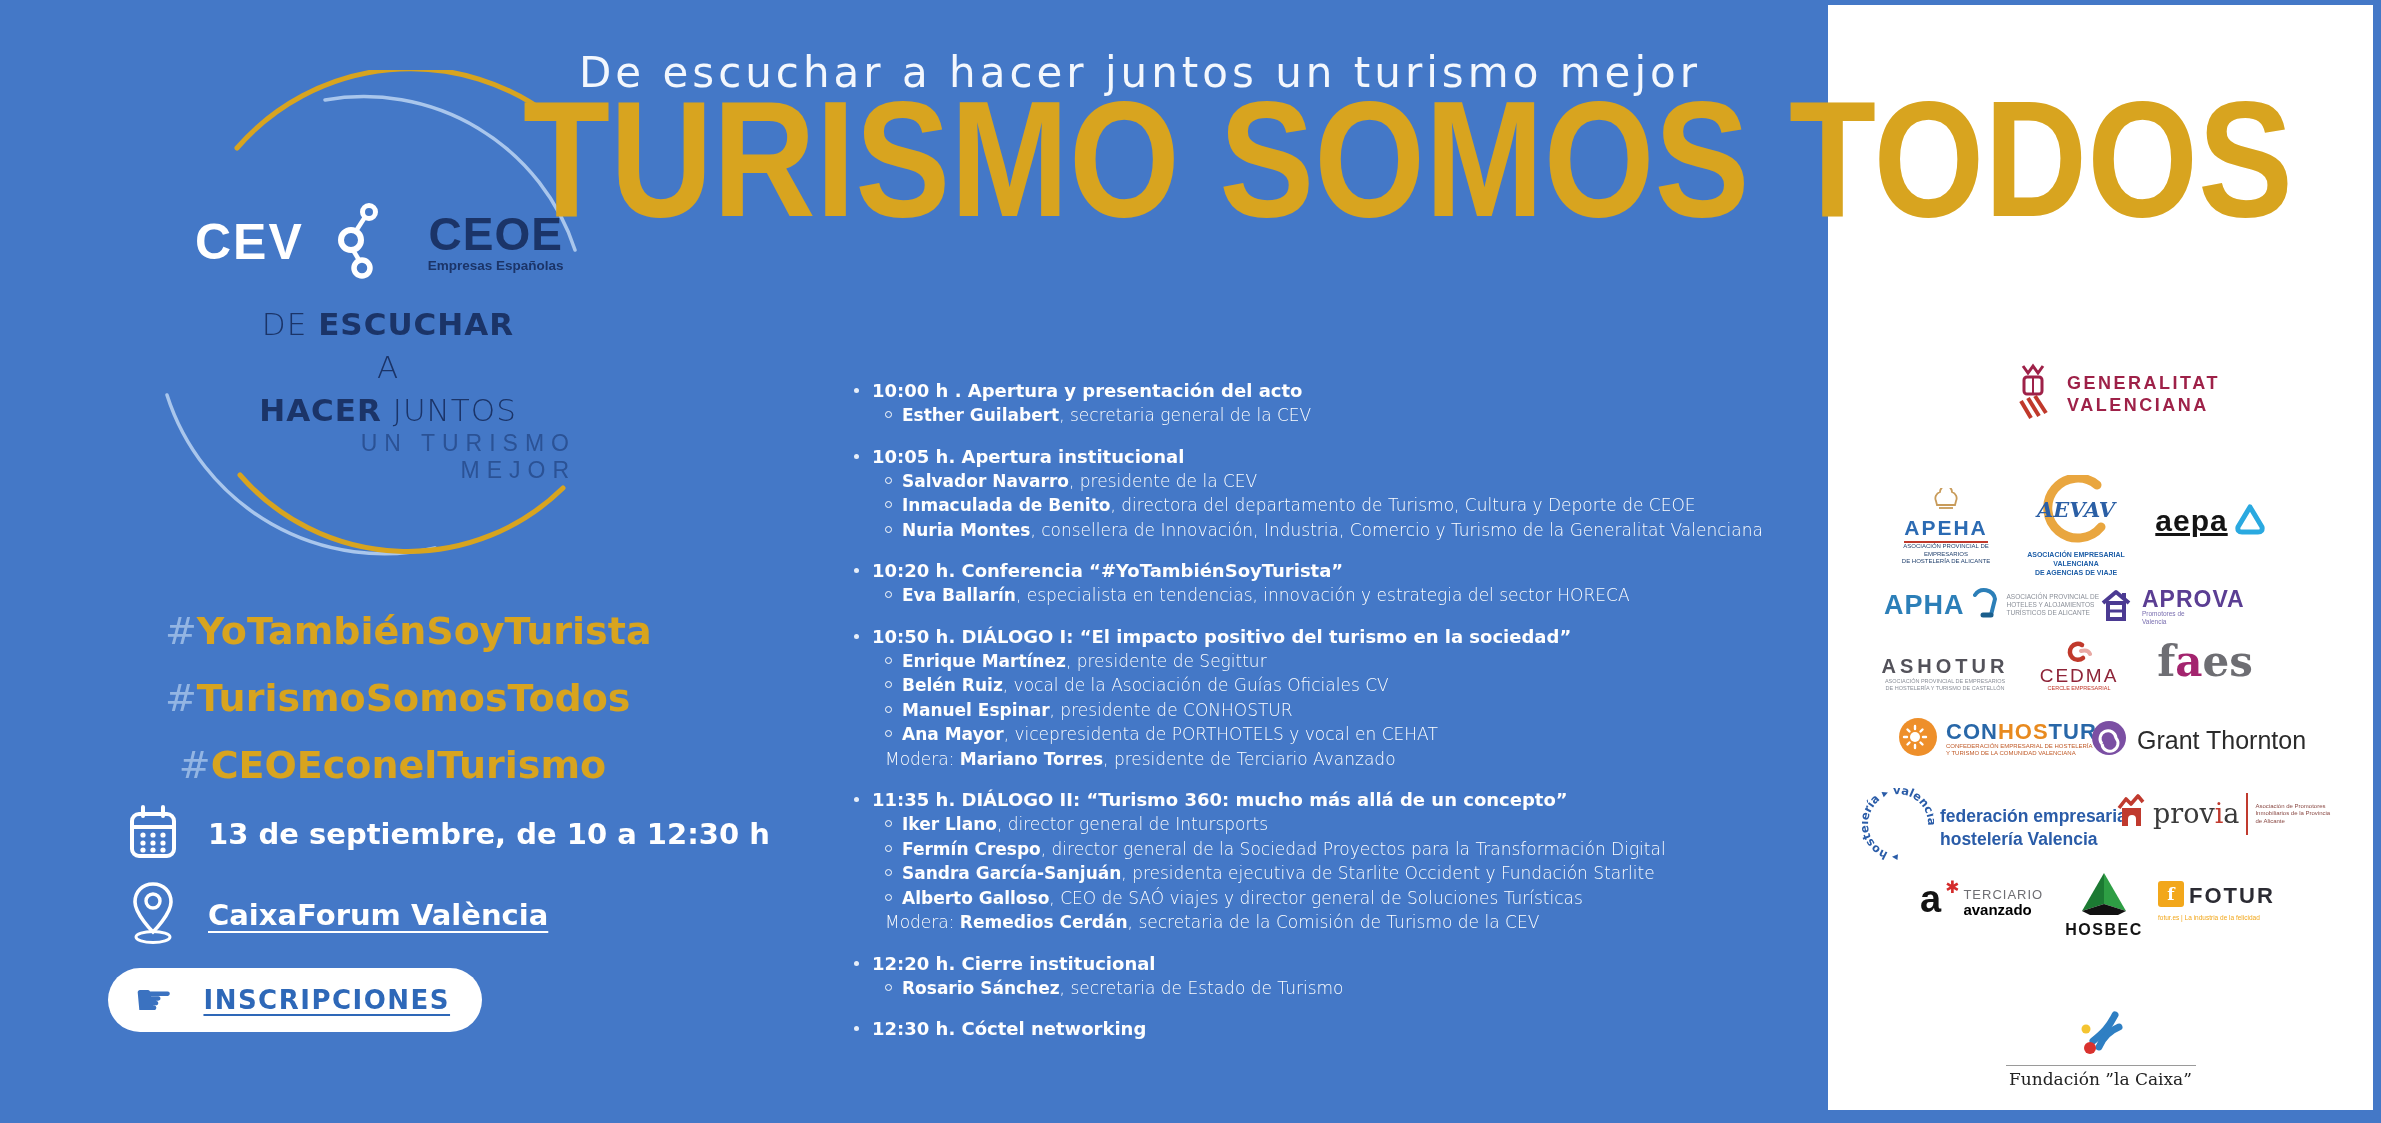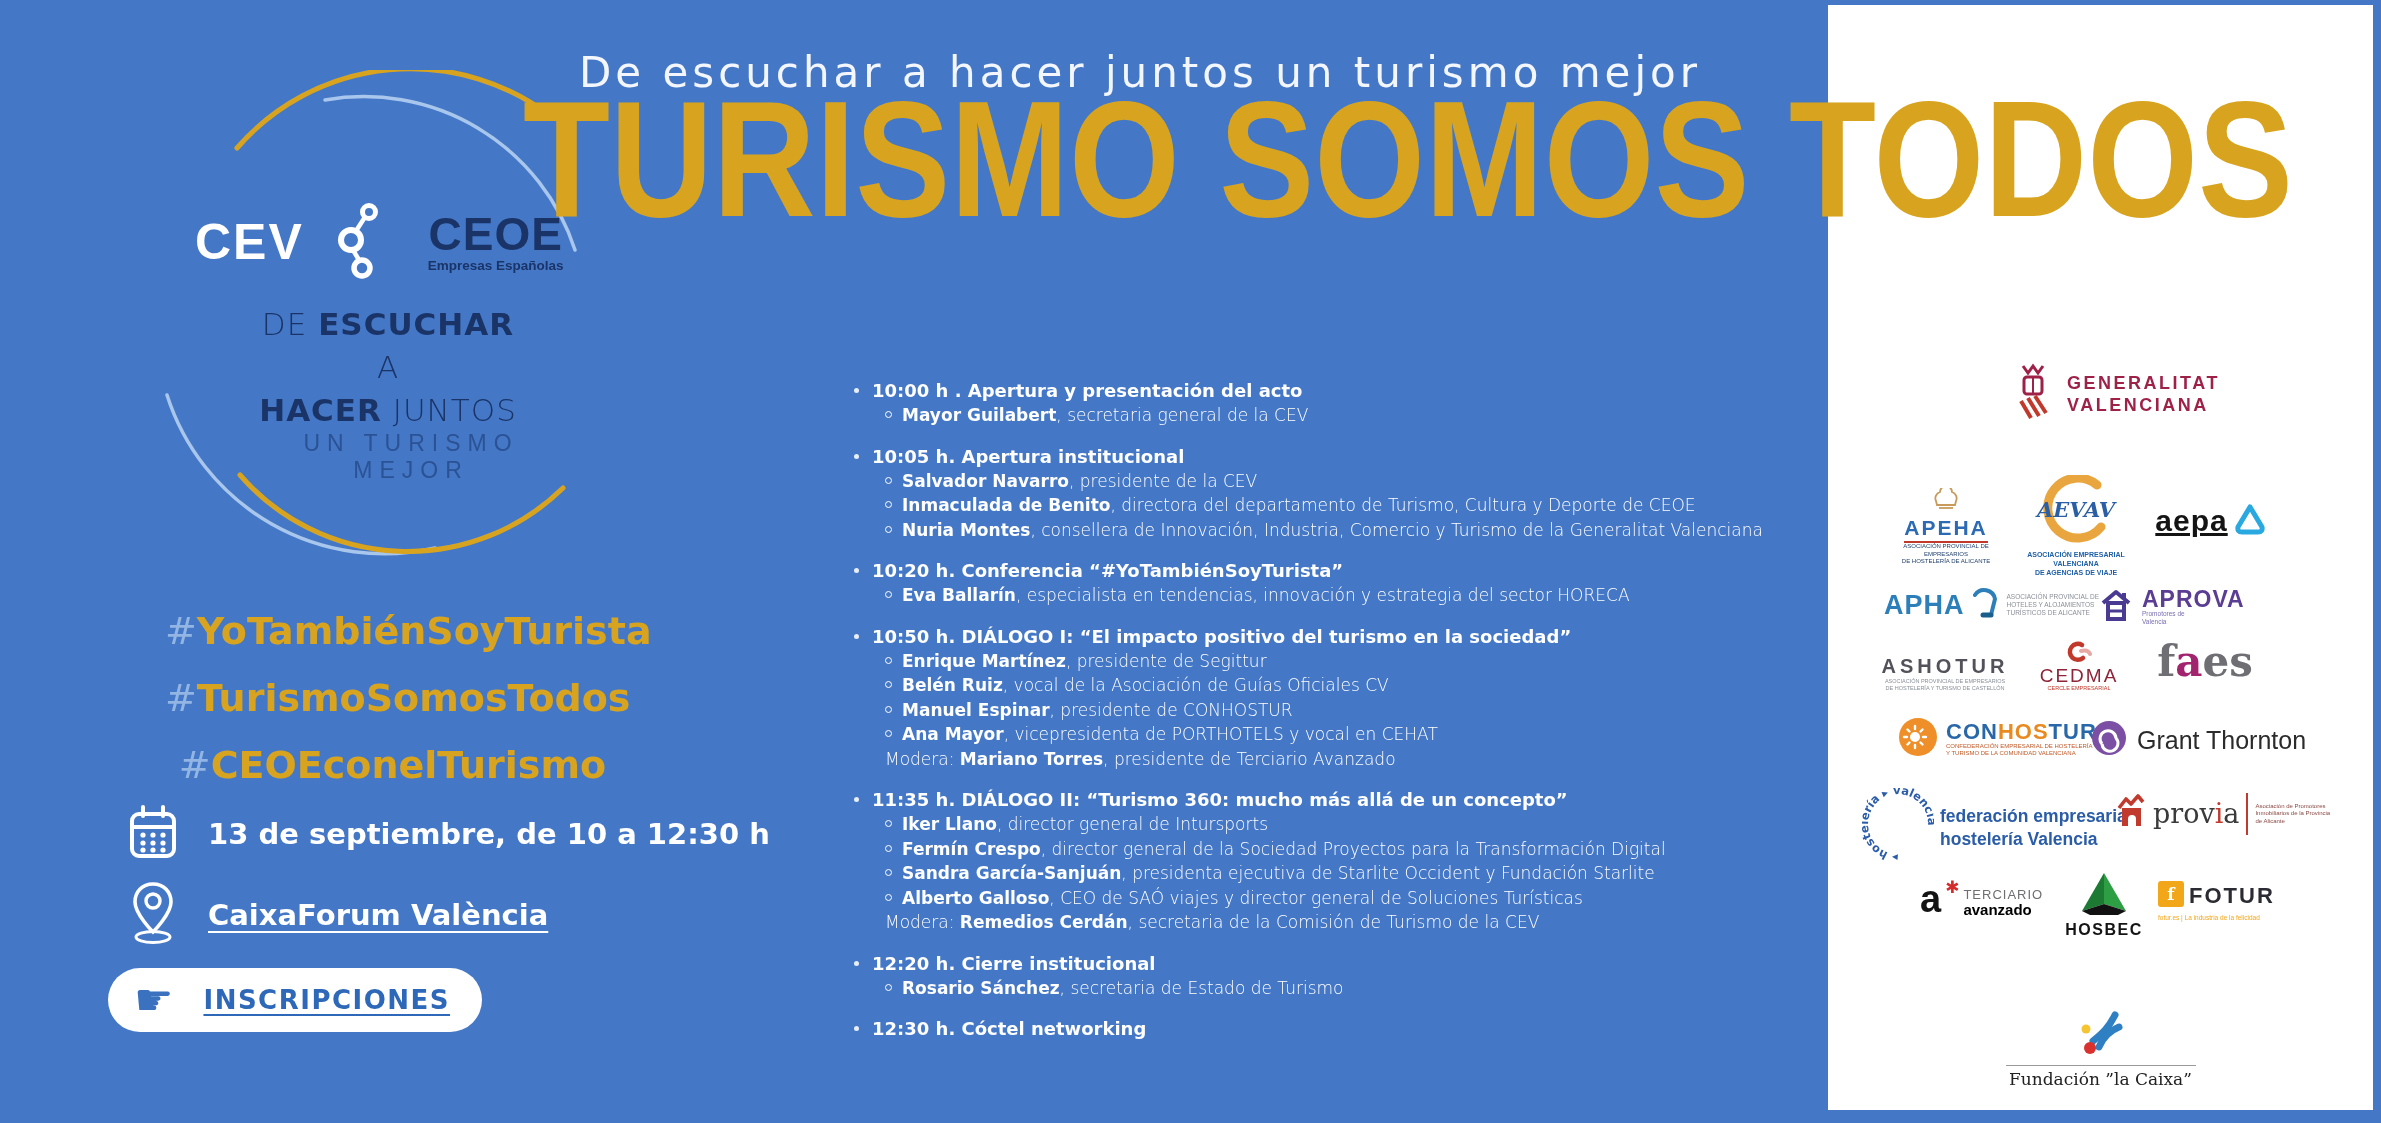--- a/index.html
+++ b/index.html
@@ -17,21 +17,21 @@
   .brand-row{position:absolute;left:195px;top:200px;display:flex;align-items:center;gap:32px;}
   .cev-text{color:#ffffff;font-size:50px;font-weight:800;letter-spacing:2px;}
   .ceoe-col{display:flex;flex-direction:column;align-items:center;margin-left:14px;}
   .ceoe-text{color:#1B3468;font-size:46px;font-weight:800;letter-spacing:1px;line-height:44px;}
   .ceoe-cap{color:#1B3468;font-size:13.5px;font-weight:700;margin-top:2px;}
   .tagline{position:absolute;left:253px;top:303px;width:270px;text-align:center;
            color:#1B3468;font-size:31px;line-height:43px;letter-spacing:1px;
            font-family:"DejaVu Sans",sans-serif;}
   .tagline .lt{font-weight:300;}
   .tagline .bd{font-weight:700;}
-  .motto{position:absolute;left:246px;top:430px;width:330px;text-align:center;
+  .motto{position:absolute;left:246px;top:430px;width:330px;text-align:right;
          color:#2B5295;font-size:23px;font-weight:500;letter-spacing:7px;}
   .hashtags{position:absolute;left:165px;top:598px;width:455px;text-align:center;
             font-size:38px;font-weight:700;line-height:67px;color:#D8A41F;
             font-family:"DejaVu Sans",sans-serif;}
   .hashtags .hash{color:#93B5E3;font-weight:400;}
   .info-row{position:absolute;display:flex;align-items:center;gap:30px;color:#ffffff;}
   .date-row{left:128px;top:804px;}
   .loc-row{left:128px;top:880px;}
   .info-text{font-size:29px;font-weight:700;font-family:"DejaVu Sans",sans-serif;}
   .loc-link{text-decoration:underline;text-underline-offset:6px;cursor:pointer;}
@@ -194,21 +194,21 @@
 
   <button class="cta-btn">
     <span class="hand">☛</span>
     <span class="cta-label">INSCRIPCIONES</span>
   </button>
 
   <div class="agenda">
     <div>
         <div class="session">
           <div class="s-line"><span class="dot"></span><span class="s-text">10:00 h . Apertura y presentación del acto</span></div>
-          <div class="sp-line"><span class="ring"></span><b>Mayor Guilabert</b><span>, secretaria general de la CEV</span></div>
+          <div class="sp-line"><span class="ring"></span><b>Esther Guilabert</b><span>, secretaria general de la CEV</span></div>
         </div>
         <div class="session">
           <div class="s-line"><span class="dot"></span><span class="s-text">10:05 h. Apertura institucional</span></div>
           <div class="sp-line"><span class="ring"></span><b>Salvador Navarro</b><span>, presidente de la CEV</span></div>
           <div class="sp-line"><span class="ring"></span><b>Inmaculada de Benito</b><span>, directora del departamento de Turismo, Cultura y Deporte de CEOE</span></div>
           <div class="sp-line"><span class="ring"></span><b>Nuria Montes</b><span>, consellera de Innovación, Industria, Comercio y Turismo de la Generalitat Valenciana</span></div>
         </div>
         <div class="session">
           <div class="s-line"><span class="dot"></span><span class="s-text">10:20 h. Conferencia “#YoTambiénSoyTurista”</span></div>
           <div class="sp-line"><span class="ring"></span><b>Eva Ballarín</b><span>, especialista en tendencias, innovación y estrategia del sector HORECA</span></div>

